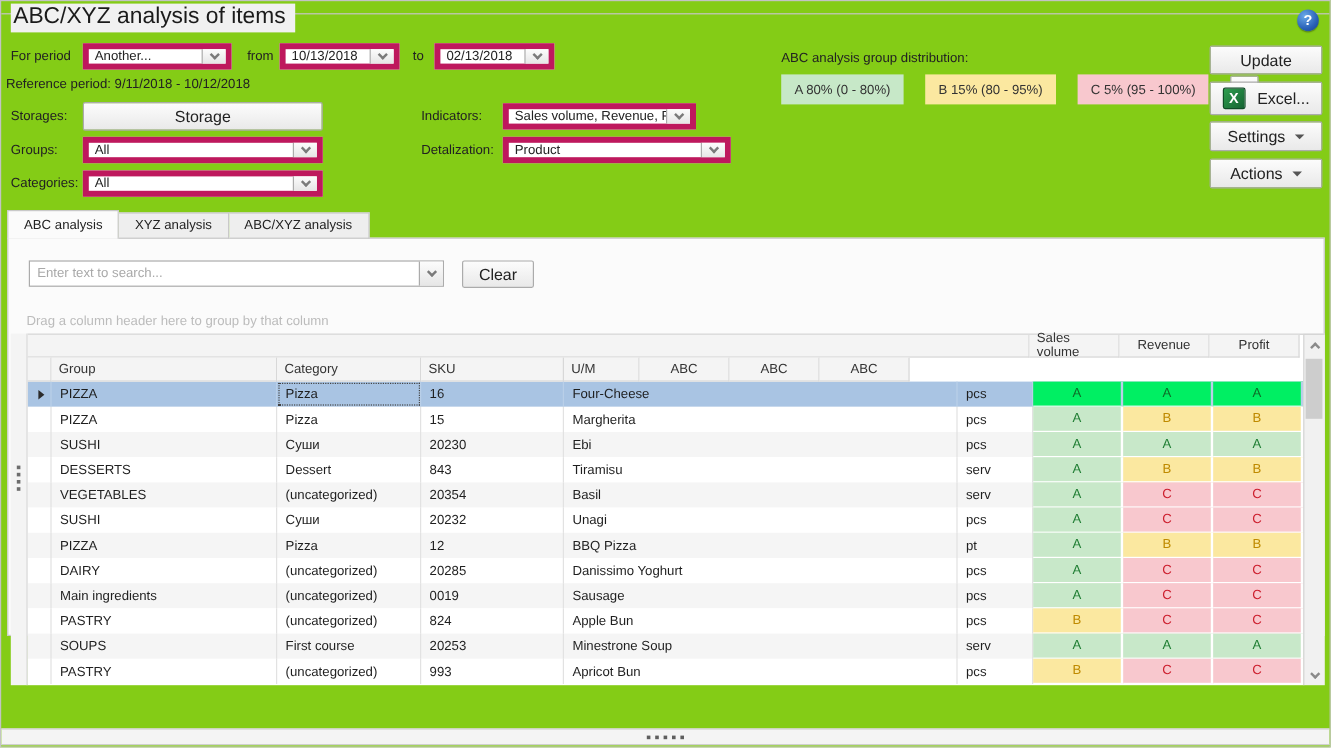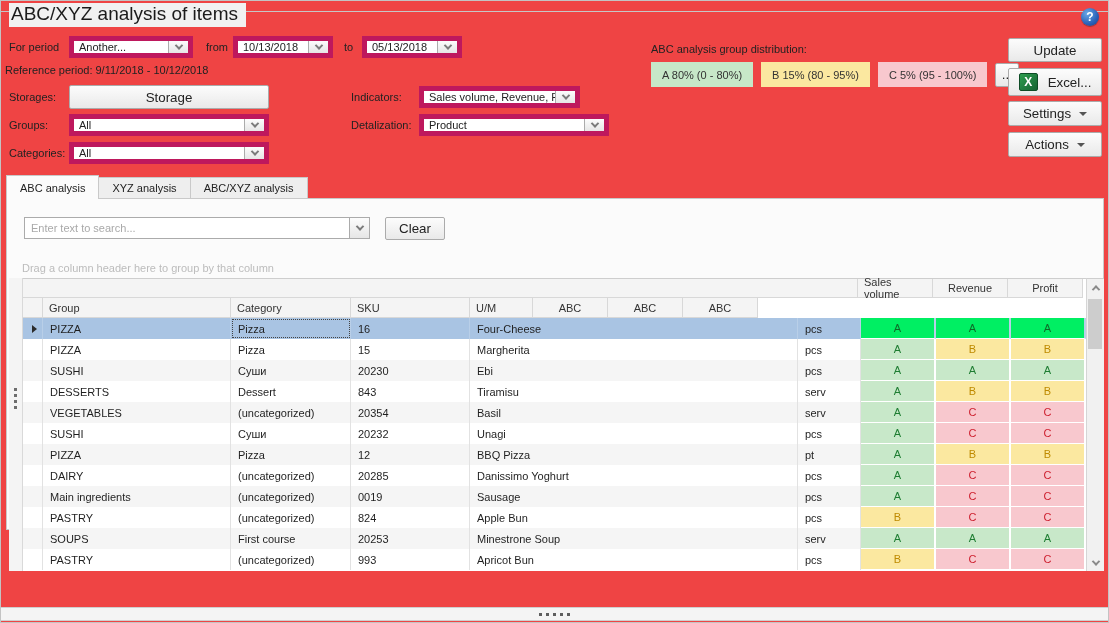--- a/index.html
+++ b/index.html
@@ -1,18 +1,18 @@
 <!DOCTYPE html>
 <html><head>
 <meta charset="utf-8">
 <style>
   * { box-sizing: border-box; margin: 0; padding: 0; }
   html,body { background:#e8e8e8; }
   body { font-family:"Liberation Sans","DejaVu Sans",sans-serif; font-size:11px; color:#222; }
-  .window { position:relative; width:1109px; height:623px; background:#ef4444; overflow:hidden; border:1px solid #c3c3c3; }
+  .window { position:relative; width:1109px; height:623px; background:#84cc16; overflow:hidden; border:1px solid #c3c3c3; }
 
   
   .frame-line { position:absolute; top:10px; left:0; right:0; border-top:1px solid #c6c6c6; }
   .page-title { position:absolute; left:8px; top:2px; font-size:19px; color:#1b1b1b; background:#f1f1f1; padding:0 8px 2px 2px; z-index:2; }
 
   .help-btn { position:absolute; right:9px; top:7px; width:18px; height:18px; border-radius:50%;
     background:radial-gradient(circle at 35% 30%, #6aa9e8, #2a62b8 60%, #173f85); color:#fff; font-weight:bold;
     font-size:12px; display:flex; align-items:center; justify-content:center; z-index:3; box-shadow:0 1px 1px rgba(0,0,0,.3); cursor:default; }
 
   .lbl { position:absolute; color:#222; white-space:nowrap; }
@@ -23,21 +23,21 @@
   .arrow-btn { width:20px; height:100%; border-left:1px solid #ababab; background:linear-gradient(#fcfcfc,#e6e6e6); display:flex; align-items:center; justify-content:center; }
   .chev-down { width:6px; height:6px; border-right:2px solid #7a7a7a; border-bottom:2px solid #7a7a7a; transform:rotate(45deg) translate(-1px,-1px); }
 
   .btn { background:linear-gradient(#fcfcfc,#e9e9e9); border:1px solid #ababab; border-radius:2px; display:flex; align-items:center; justify-content:center; color:#222; }
   .side-btn { position:absolute; left:1007px; width:94px; }
   .drop-tri { width:0; height:0; border-left:4px solid transparent; border-right:4px solid transparent; border-top:4px solid #555; margin-left:8px; }
 
   .storage-btn { position:absolute; left:68px; top:84px; width:200px; height:24px; }
 
   
-  .badges { position:absolute; left:650px; top:61px; display:flex; gap:8px; align-items:center; }
+  .badges { position:absolute; left:650px; top:61px; display:flex; gap:18px; align-items:center; }
   .badge { height:25px; display:flex; align-items:center; padding:0 11px; white-space:nowrap; color:#333; }
   .badge.a { background:#c7e8c8; }
   .badge.b { background:#fbe8a0; }
   .badge.c { background:#f8c8ce; }
   .more-btn { width:24px; height:24px; }
 
   
   .tabs { position:absolute; left:5px; top:174px; display:flex; align-items:flex-end; z-index:2; }
   .tab { height:22px; padding:0 13px; display:flex; align-items:center; background:#eeeeee; border:1px solid #c9c9c9; border-left:none; color:#222; }
   .tab:first-child { border-left:1px solid #c9c9c9; }
@@ -116,21 +116,21 @@
   </div>
   <div class="lbl" style="left:205px; top:40px;">from</div>
   <div class="combo" style="left:232px; top:35px; width:100px;">
     <span class="txt">10/13/2018</span>
     <span class="arrow-btn">
         <i class="chev-down"></i>
       </span>
   </div>
   <div class="lbl" style="left:343px; top:40px;">to</div>
   <div class="combo" style="left:361px; top:35px; width:100px;">
-    <span class="txt">05/13/2018</span>
+    <span class="txt">02/13/2018</span>
     <span class="arrow-btn">
         <i class="chev-down"></i>
       </span>
   </div>
   <div class="lbl" style="left:4px; top:63px;">Reference period: 9/11/2018 - 10/12/2018</div>
 
   <div class="lbl" style="left:8px; top:90px;">Storages:</div>
   <button class="btn storage-btn">Storage</button>
   <div class="lbl" style="left:8px; top:118px;">Groups:</div>
   <div class="combo" style="left:68px; top:113px; width:200px;">

